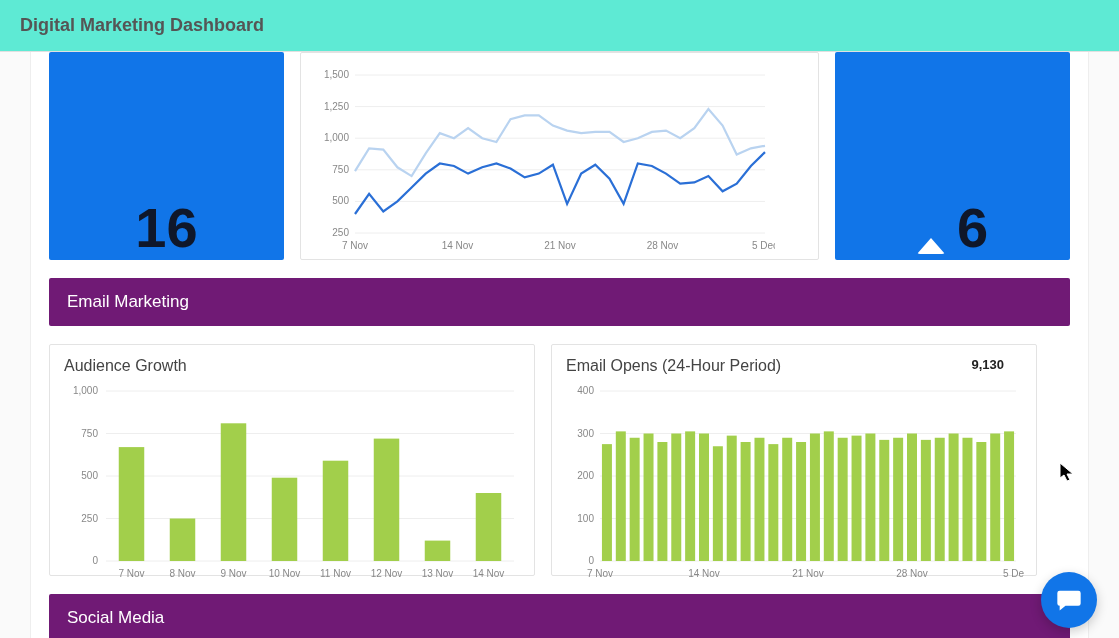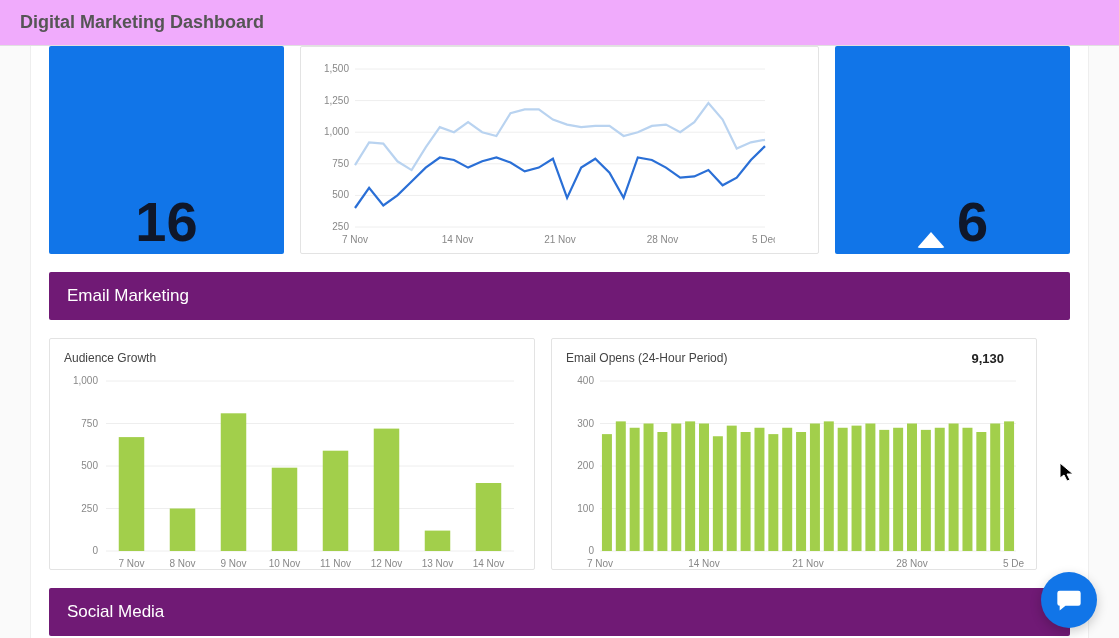--- a/index.html
+++ b/index.html
@@ -6,22 +6,22 @@
   body {
     font-family: -apple-system, BlinkMacSystemFont, "Segoe UI", Helvetica, Arial, sans-serif;
     background: #f4f4f4;
     color: #333;
     width: 1119px;
     height: 638px;
     overflow: hidden;
     position: relative;
   }
   .topbar {
-    height: 46px;
-    background: #f0abfc;
+    height: 52px;
+    background: #5eead4;
     border-bottom: 1px solid #e0e0e0;
     display: flex;
     align-items: center;
     padding: 0 20px;
   }
   .topbar-title {
     font-size: 18px;
     font-weight: 700;
     color: #555;
   }
@@ -63,21 +63,21 @@
   .section-header {
     background: #701a75;
     color: #fff;
     font-size: 17px;
     padding: 14px 18px;
     border-radius: 2px;
     margin-bottom: 18px;
   }
   .chart-card { padding: 12px 14px 8px 14px; }
   .chart-title {
-    font-size: 12px;
+    font-size: 16px;
     color: #444;
     margin-bottom: 10px;
   }
   .chart-topright {
     position: absolute;
     top: 12px; right: 32px;
     font-size: 13px;
     font-weight: 700;
     color: #222;
   }

